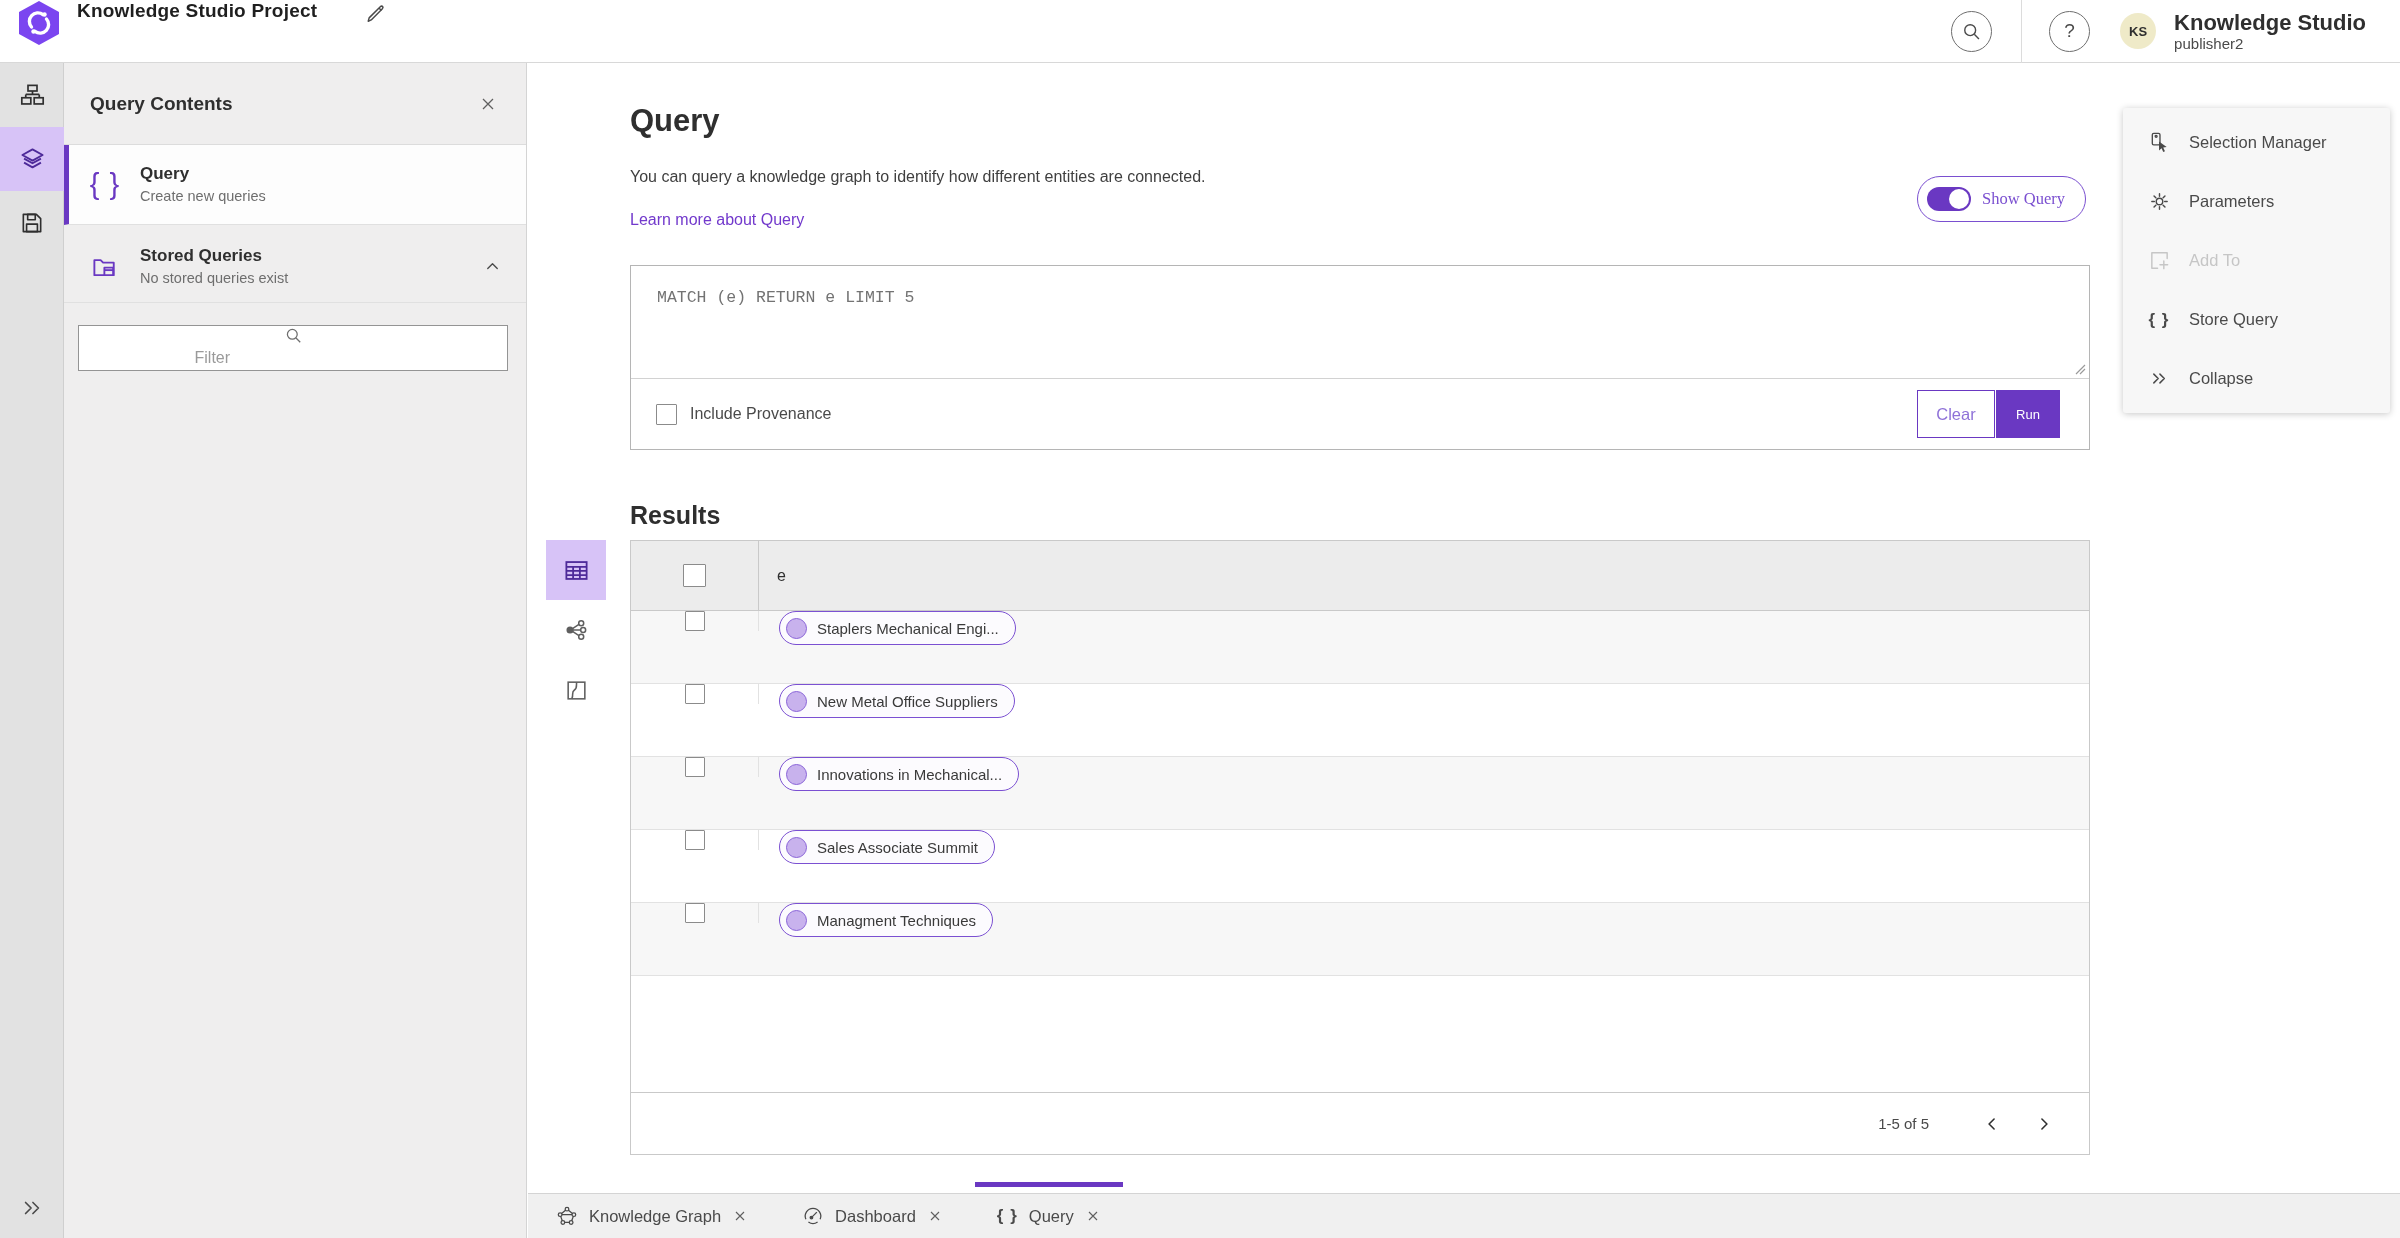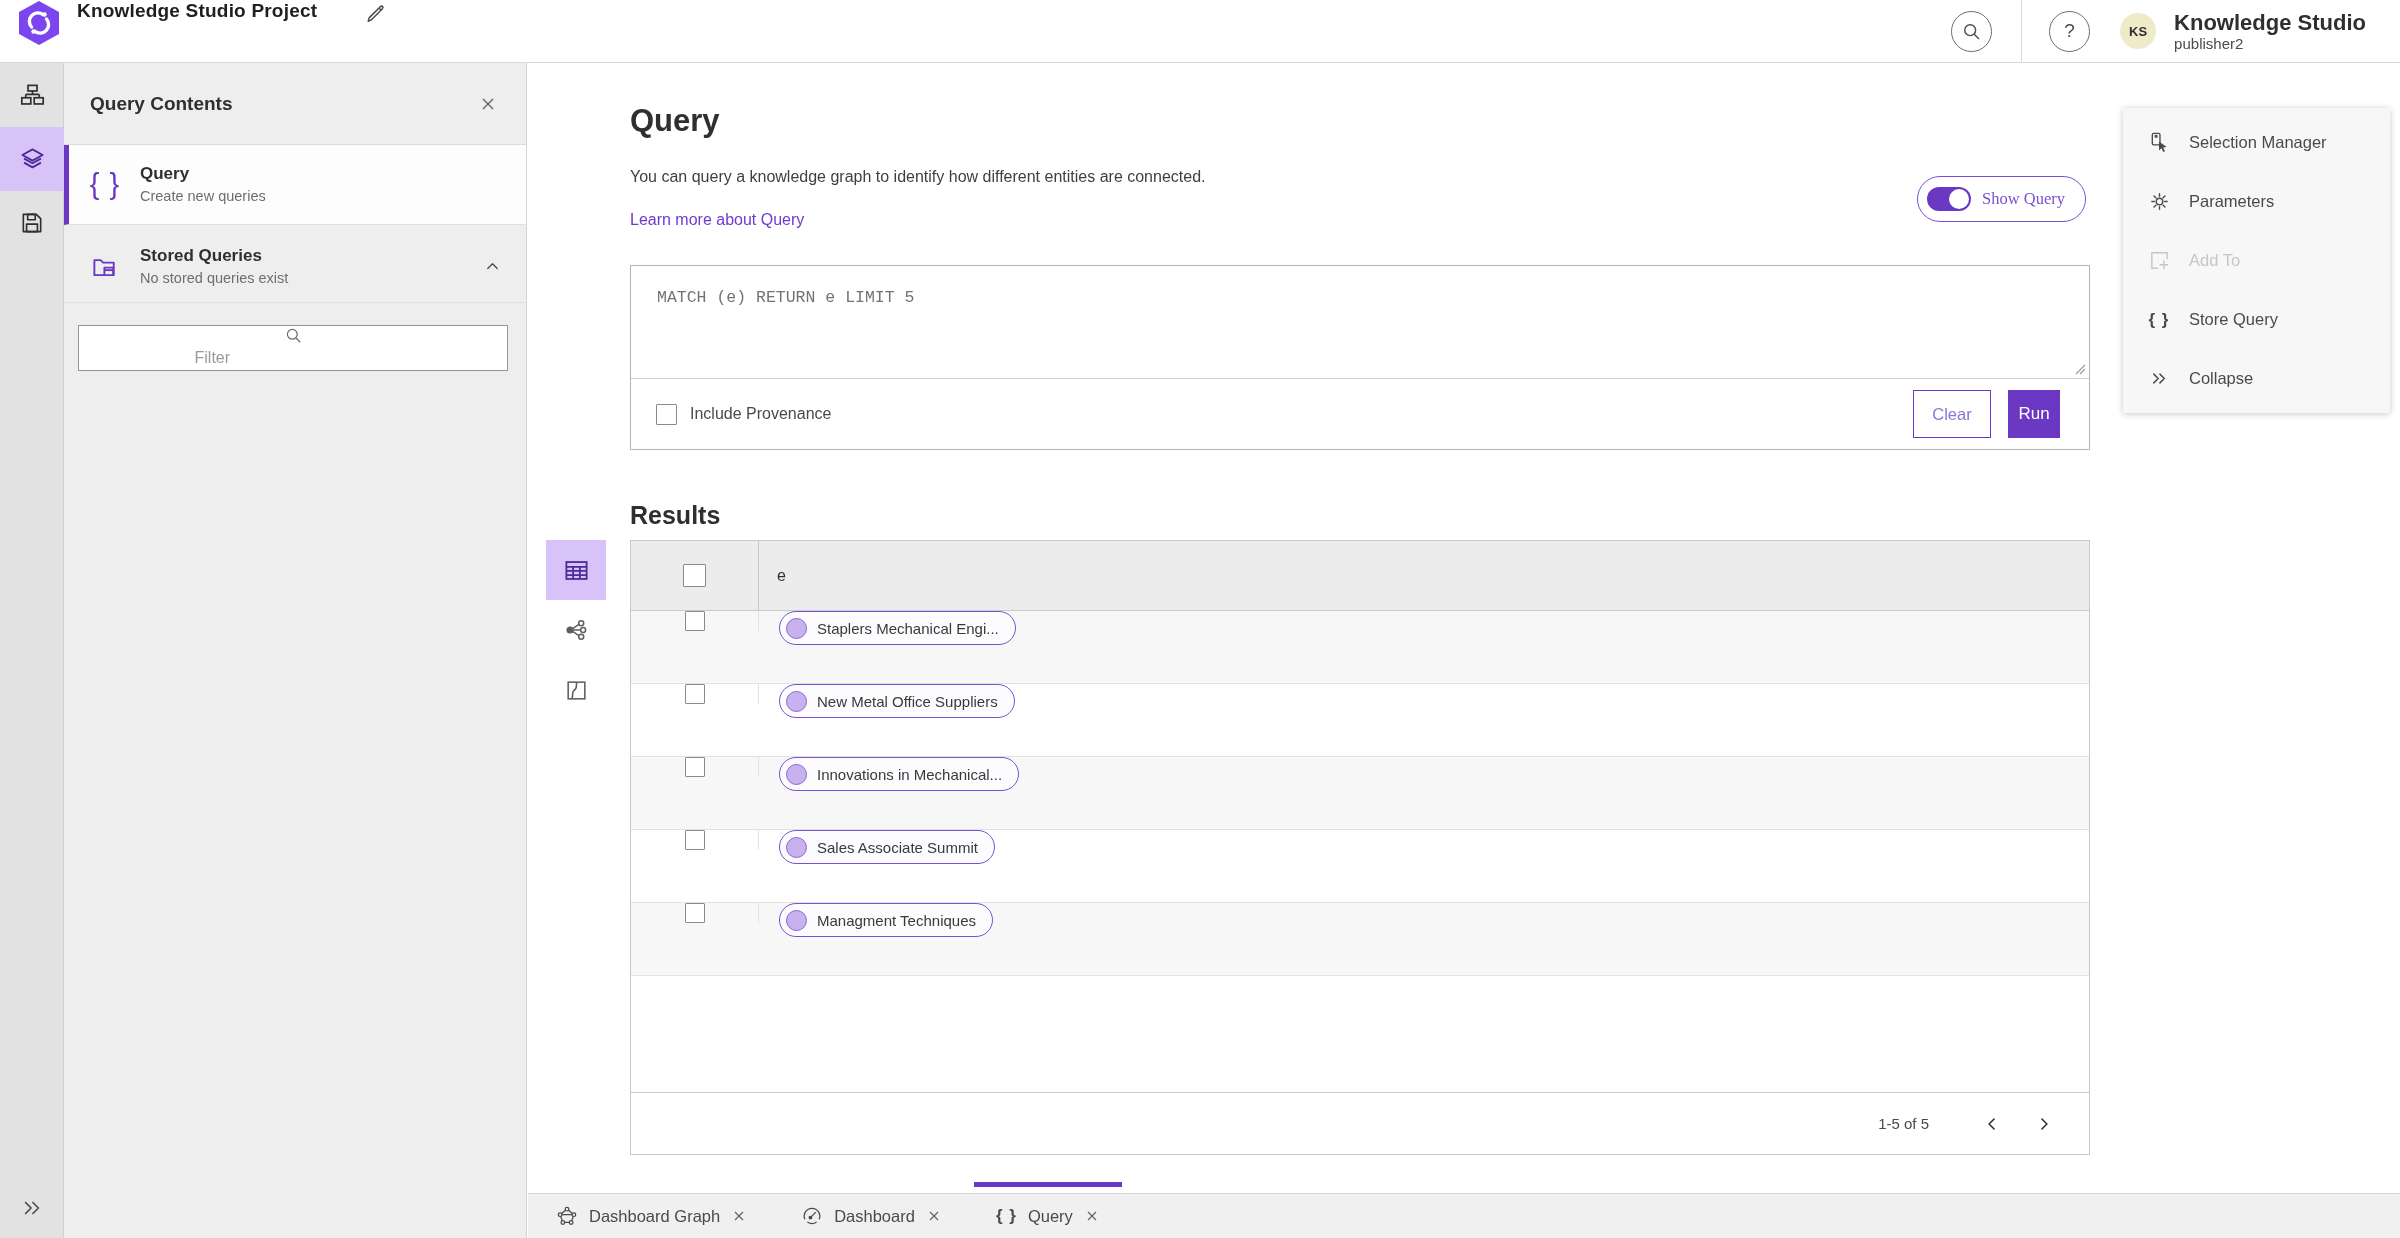--- a/index.html
+++ b/index.html
@@ -83,22 +83,22 @@
   .query-input{width:100%;height:100%;border:none;outline:none;resize:none;background:transparent;
     font-family:"Liberation Mono",monospace;font-size:16.5px;color:#737373;padding:22px 26px;}
   .resize-handle{position:absolute;right:3px;bottom:3px;color:#9a9a9a;}
   .query-controls{flex:1;display:flex;align-items:center;padding:0 29px 0 25px;}
   .prov{display:flex;align-items:center;gap:13px;cursor:pointer;}
   .checkbox{display:inline-block;width:21px;height:21px;background:#fff;border:1px solid #8b8b8b;border-radius:1px;}
   .prov-label{font-size:16px;color:#4a4a4a;}
   .ctrl-spacer{flex:1;}
   .btn-clear{width:78px;height:48px;border:1px solid var(--purple);background:#fff;color:#8f72d8;
     font-size:16.5px;cursor:pointer;}
-  .btn-run{width:52px;height:48px;border:none;background:var(--purple);color:#fff;
-    font-size:17px;margin-left:17px;cursor:pointer;}
+  .btn-run{width:64px;height:48px;border:none;background:var(--purple);color:#fff;
+    font-size:13px;margin-left:1px;cursor:pointer;}
 
   
   .r-heading{position:absolute;left:630px;top:501px;font-size:25px;font-weight:bold;color:#2f2f2f;z-index:5;}
   .view-strip{position:absolute;left:546px;top:540px;width:60px;z-index:5;}
   .view-btn{width:60px;height:60px;display:flex;align-items:center;justify-content:center;
     background:none;border:none;color:#5f5f5f;cursor:pointer;}
   .view-btn.selected{background:var(--purple-light);color:var(--purple-dark);}
 
   .results-table{position:absolute;left:630px;top:540px;width:1460px;height:615px;
     border:1px solid var(--line);background:#fff;display:flex;flex-direction:column;z-index:5;}
@@ -480,21 +480,21 @@
       <span class="tab-icon">
         <svg viewBox="0 0 24 24" width="22" height="22" fill="none" stroke="currentColor" stroke-width="1.4">
           <circle cx="12" cy="4.5" r="2"></circle>
             <circle cx="4.5" cy="10.5" r="2"></circle>
             <circle cx="19.5" cy="10.5" r="2"></circle>
           <circle cx="7.5" cy="19" r="2"></circle>
             <circle cx="16.5" cy="19" r="2"></circle>
           <path d="M10.4 5.7 L6.1 9.2 M13.6 5.7 L17.9 9.2 M5.1 12.4 L6.9 17.1 M18.9 12.4 L17.1 17.1 M9.5 19 H14.5 M6.5 10.5 H17.5"></path>
         </svg>
       </span>
-      <span class="tab-label">Dashboard Graph</span>
+      <span class="tab-label">Knowledge Graph</span>
       <span class="tab-close">
         <svg viewBox="0 0 24 24" width="16" height="16" fill="none" stroke="currentColor" stroke-width="1.7">
             <path d="M6 6 L18 18 M18 6 L6 18"></path>
           </svg>
       </span>
     </div>
     <div class="tab">
       <span class="tab-icon">
         <svg viewBox="0 0 24 24" width="22" height="22" fill="none" stroke="currentColor" stroke-width="1.4">
           <path d="M19.8 15.5 A8.5 8.5 0 1 0 4.2 15.5"></path>

